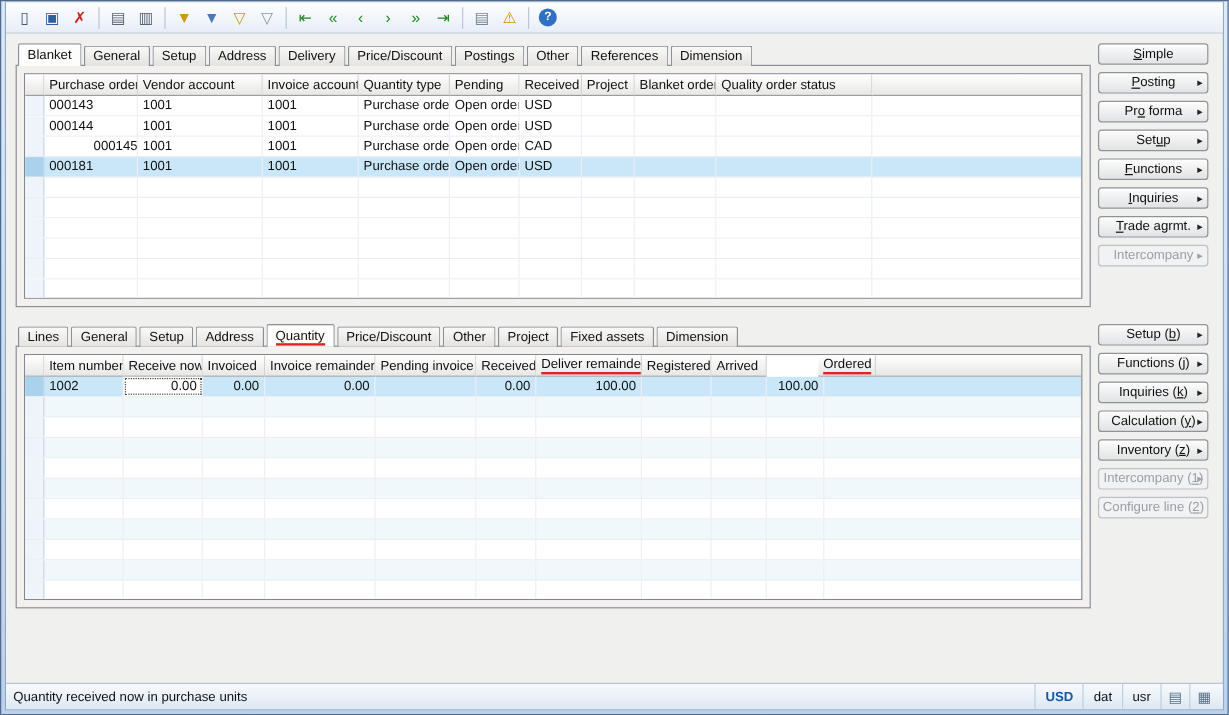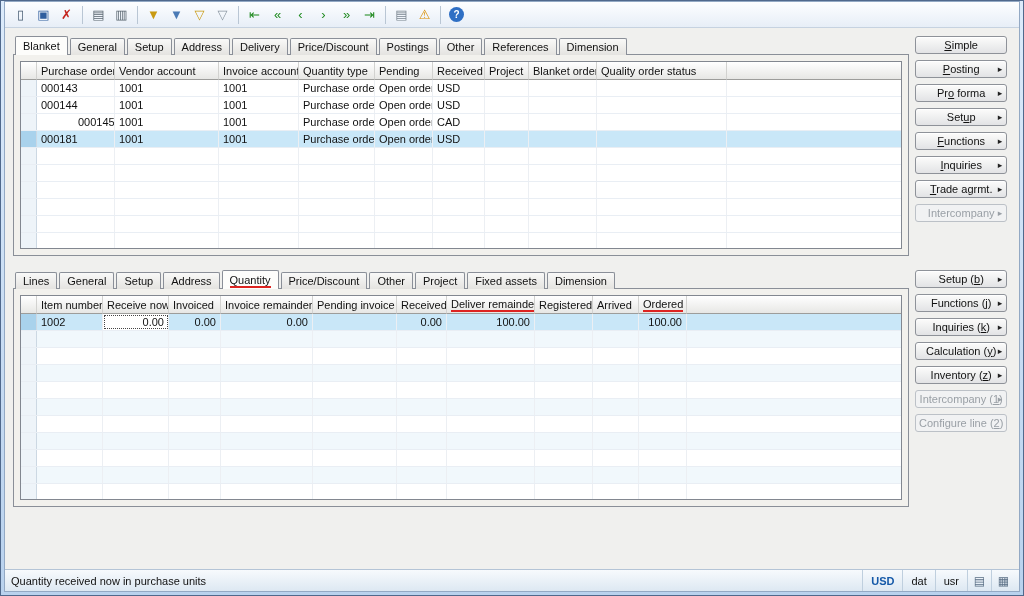--- a/index.html
+++ b/index.html
@@ -385,21 +385,21 @@
                   </div>
                   <div class="g-headcell" style="width: 88px;">
                     <span class="red-u">Deliver remainder</span>
                   </div>
                   <div class="g-headcell" style="width: 58px;">
                     <span>Registered</span>
                   </div>
                   <div class="g-headcell" style="width: 46px;">
                     <span>Arrived</span>
                   </div>
-                  <div class="g-headcell" style="width: 48px;">
+                  <div class="g-headcell" style="width: 48px; margin-left: 43px;">
                     <span class="red-u">Ordered</span>
                   </div>
                   <div class="g-headcell g-fill"></div>
                 </div>
                 <div class="g-row sel">
                   <div class="g-sel" style="width: 16px;"></div>
                   <div class="g-cell" style="width: 66px;">1002</div>
                   <div class="g-cell num focus" style="width: 66px;">0.00</div>
                   <div class="g-cell num" style="width: 52px;">0.00</div>
                   <div class="g-cell num" style="width: 92px;">0.00</div>

